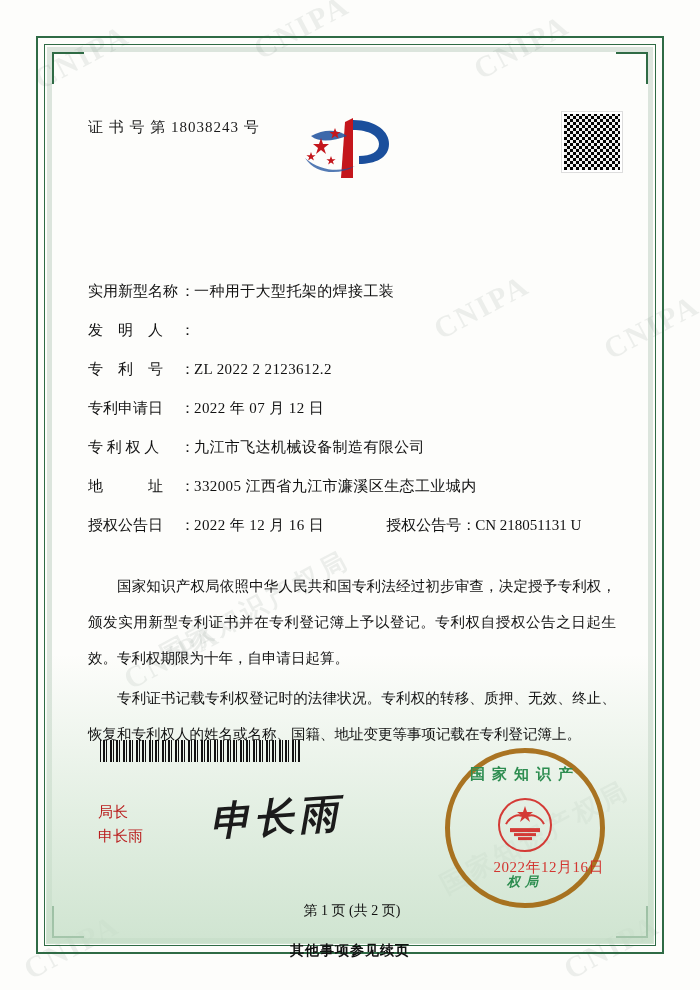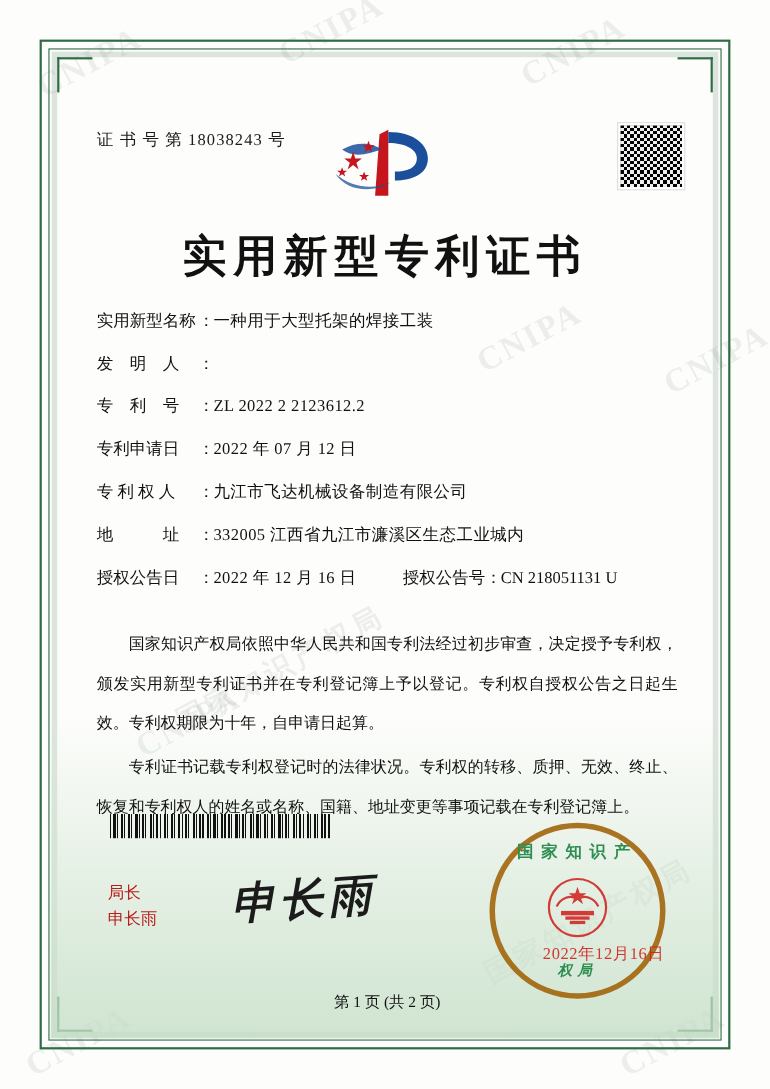--- a/index.html
+++ b/index.html
@@ -161,21 +161,21 @@
   .field-colon {
     width: 14px;
     flex: none;
   }
   .field-value {
     flex: 1 1 auto;
     letter-spacing: 0.4px;
   }
   .field-row.dual .field-value { flex: 0 0 auto; }
   .second-label {
-    margin-left: 42px;
+    margin-left: 62px;
     white-space: nowrap;
   }
   .second-value {
     white-space: nowrap;
   }
 
   
   .paragraphs {
     position: absolute;
     left: 88px;
@@ -329,21 +329,20 @@
       <path d="M60 8 L68 4 L68 64 L56 64 Z" fill="#c4161c"></path>
       <path d="M68 6 C92 6 104 18 104 30 C104 44 90 50 74 50 L74 42 C86 42 94 38 94 30 C94 22 84 16 68 16 Z" fill="#1b4f9c"></path>
       <path d="M26 22 C40 14 54 16 62 22 C50 26 36 30 26 22 Z" fill="#1b4f9c" opacity="0.85"></path>
       <path d="M20 44 C36 58 56 58 70 52 C54 62 30 60 20 44 Z" fill="#1b4f9c" opacity="0.75"></path>
       <polygon points="36,24 38,30 44,30 39,34 41,40 36,36 31,40 33,34 28,30 34,30" fill="#c4161c"></polygon>
       <polygon points="50,14 51.5,18 55.5,18 52.3,20.5 53.5,24.5 50,22 46.5,24.5 47.7,20.5 44.5,18 48.5,18" fill="#c4161c"></polygon>
       <polygon points="26,38 27.2,41.2 30.6,41.2 27.8,43.2 28.9,46.4 26,44.4 23.1,46.4 24.2,43.2 21.4,41.2 24.8,41.2" fill="#c4161c"></polygon>
       <polygon points="46,42 47.2,45.2 50.6,45.2 47.8,47.2 48.9,50.4 46,48.4 43.1,50.4 44.2,47.2 41.4,45.2 44.8,45.2" fill="#c4161c"></polygon>
     </svg>
 
-    <div class="doc-title">实用新型专利证书</div>
 
     <div class="fields" id="field-list">
         <div class="field-row">
           <div class="field-label">实用新型名称</div>
           <div class="field-colon">：</div>
           <div class="field-value">一种用于大型托架的焊接工装</div>
         </div>
         <div class="field-row">
           <div class="field-label">发　明　人</div>
           <div class="field-colon">：</div>
@@ -403,15 +402,16 @@
         <path d="M10 28 C14 20 22 18 26 20" fill="none" stroke="#d2231f" stroke-width="2"></path>
         <path d="M48 28 C44 20 36 18 32 20" fill="none" stroke="#d2231f" stroke-width="2"></path>
       </svg>
       <div class="seal-text-bottom">权局</div>
     </div>
 
     <div class="seal-date">2022年12月16日</div>
 
     <div class="page-no">第 1 页 (共 2 页)</div>
 
+    <div class="footer-note">其他事项参见续页</div>
 
   </div>
 </div>
 
 </body></html>

